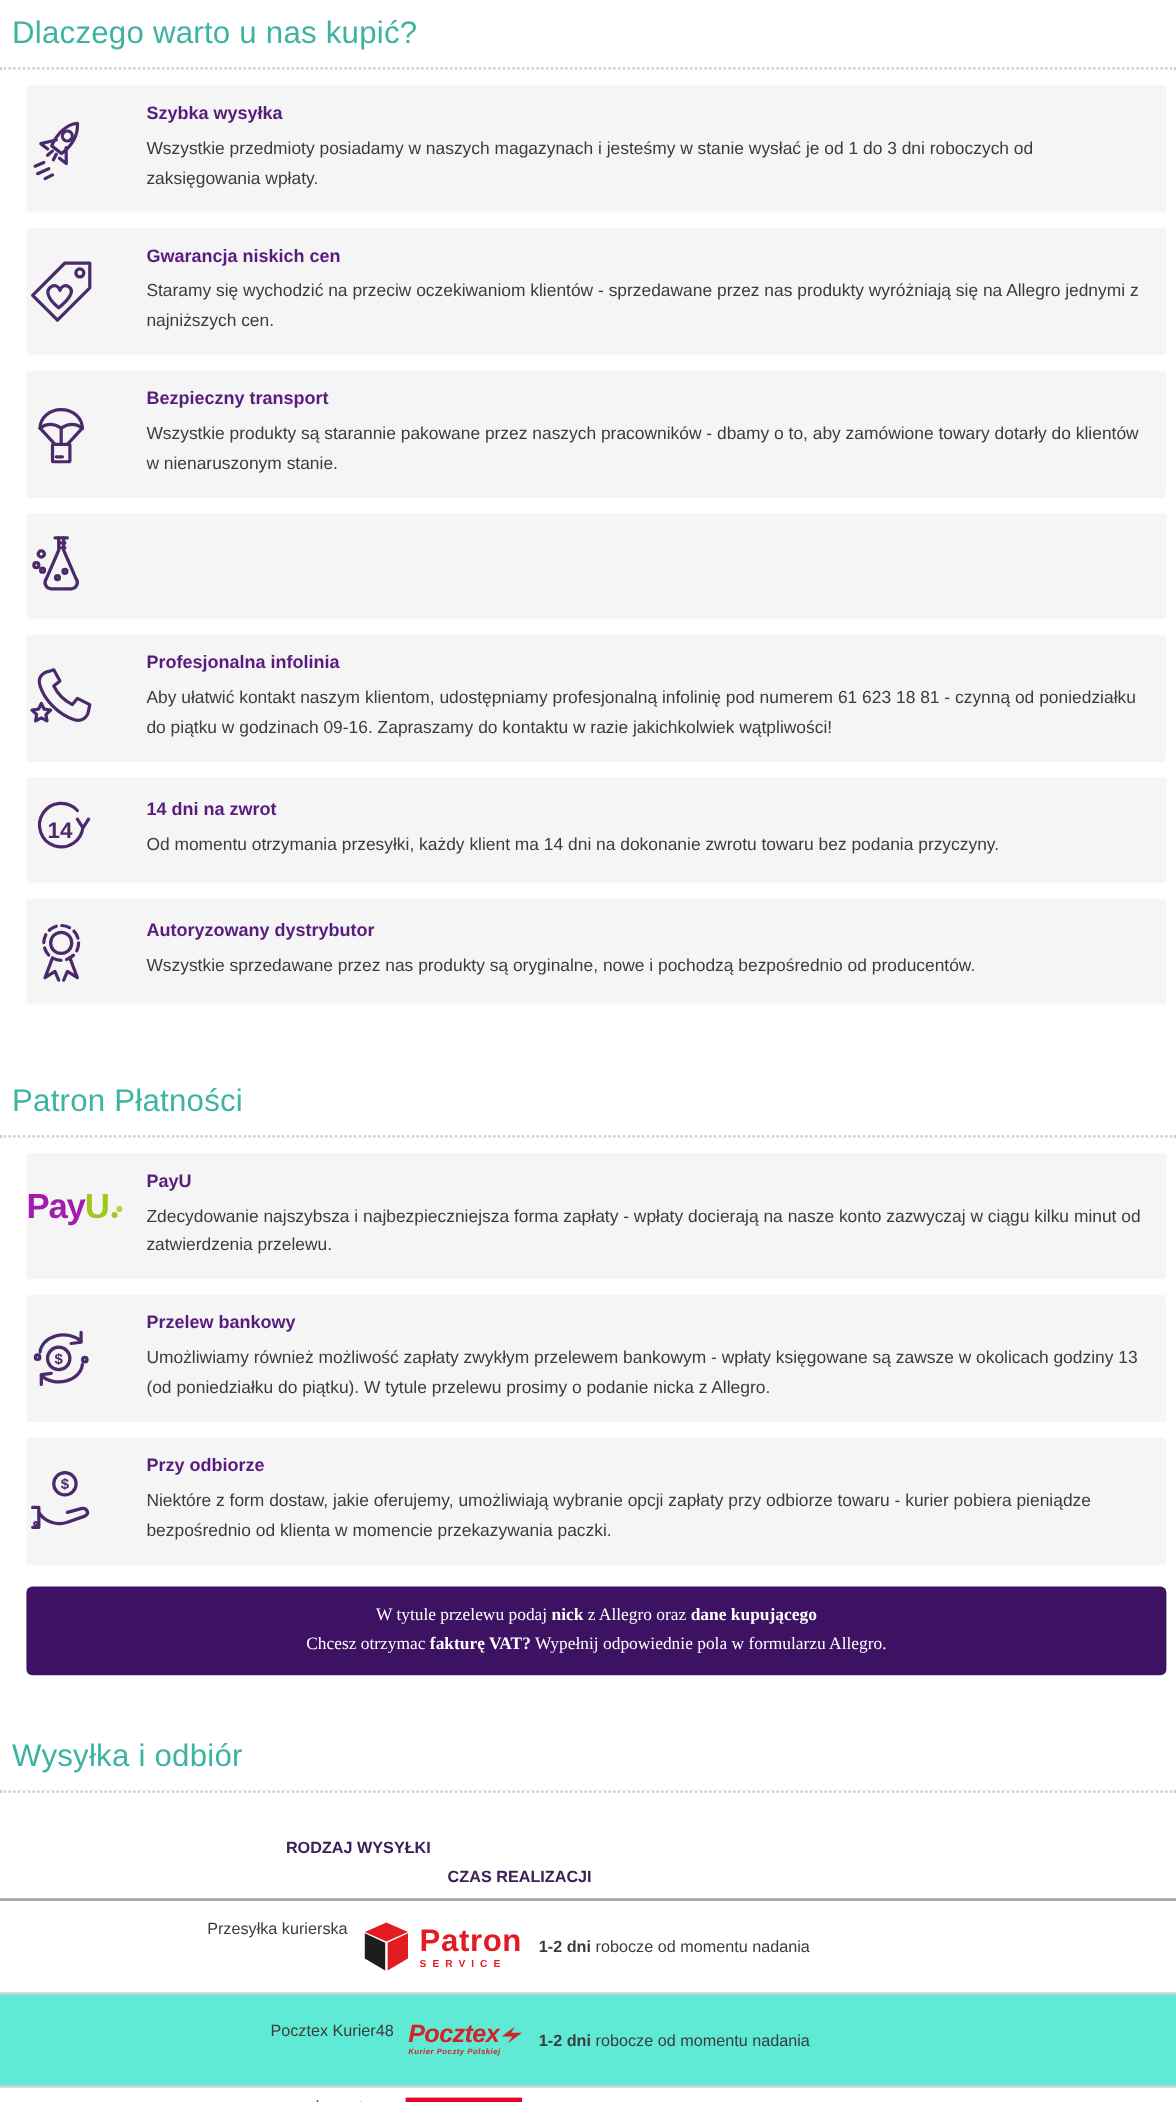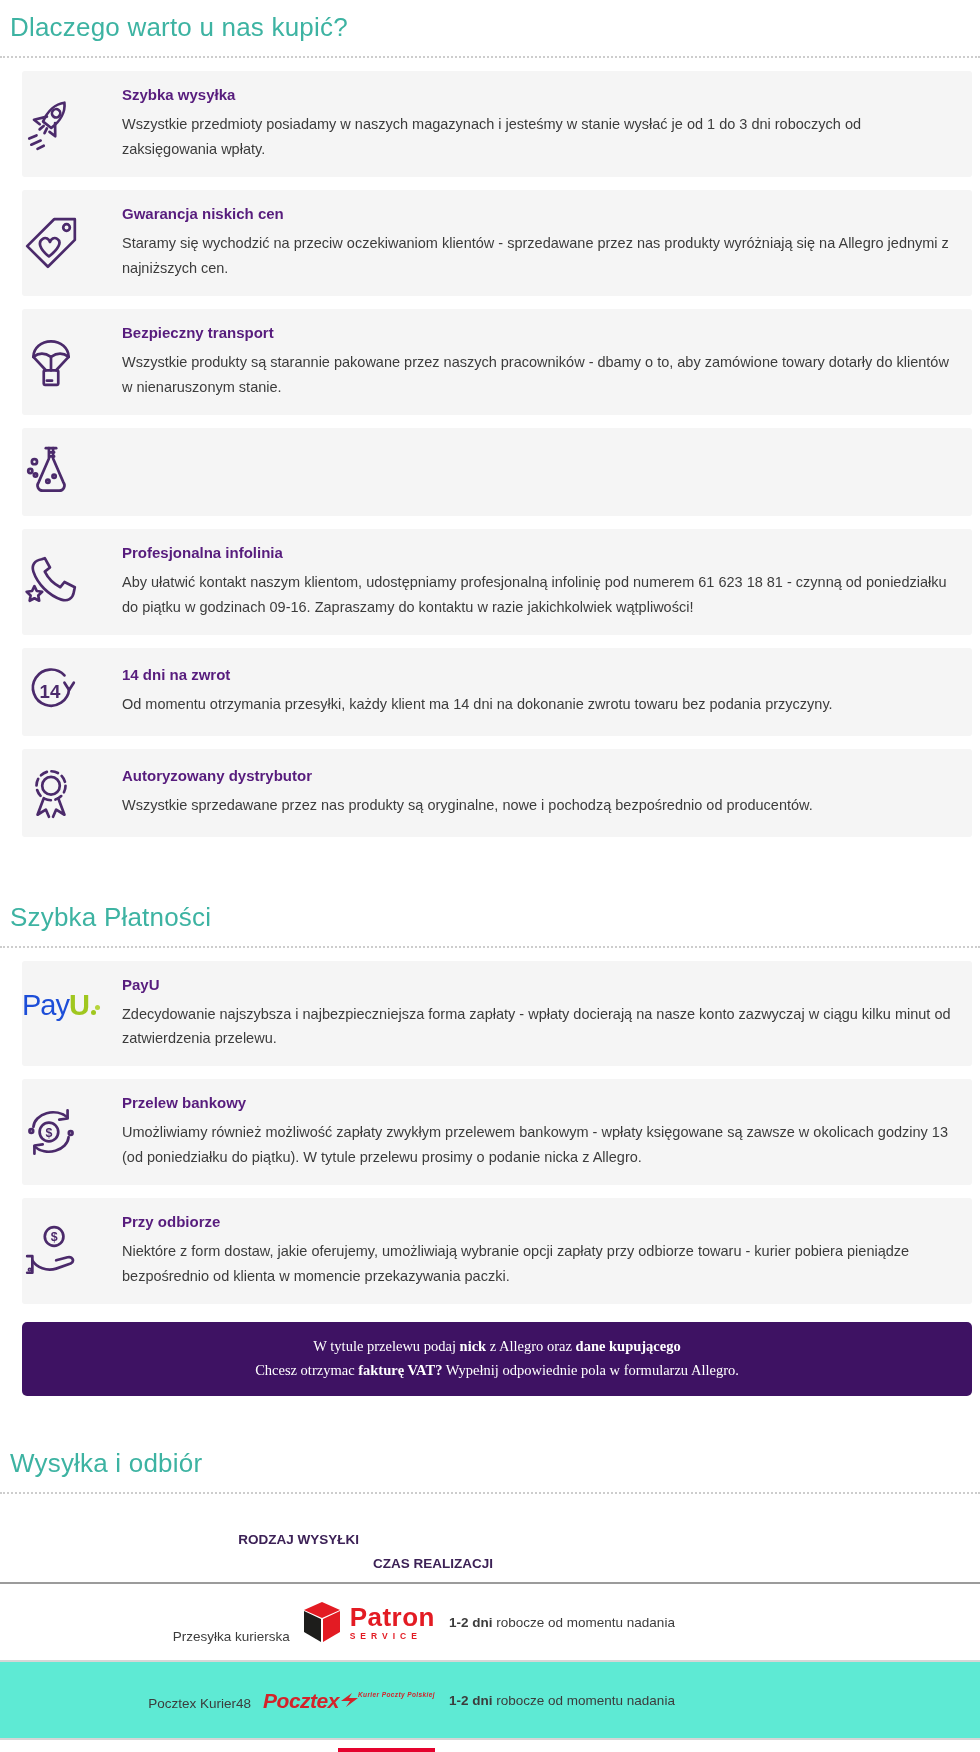--- a/index.html
+++ b/index.html
@@ -15,46 +15,46 @@
   .rowbox .content { flex:1; }
   .rowbox h3 { margin:0 0 9px 0; font-size:15px; font-weight:700; color:#571c7d; }
   .rowbox p { margin:0; font-size:14.5px; line-height:1.72; color:#3c3c3c; }
 
   
   .oicon path, .oicon circle, .oicon rect, .oicon polyline { fill:none; stroke:#4b2a6b; stroke-width:2.6; stroke-linecap:round; stroke-linejoin:round; }
   .oicon text { fill:#4b2a6b; stroke:none; font-weight:bold; font-family:"Liberation Sans",sans-serif; }
 
   
   .payu { display:flex; align-items:baseline; line-height:1; }
-  .payu-p1 { color:#1d4ed8; font-weight:400; font-size:29px; letter-spacing:-1px; }
+  .payu-p1 { color:#a21caf; font-weight:700; font-size:29px; letter-spacing:-1px; }
   .payu-p2 { color:#a0c71f; font-weight:700; font-size:29px; letter-spacing:-1px; }
   .payu-sprout { display:inline-block; width:5px; height:5px; border-radius:50%; background:#a0c71f; box-shadow:4px -5px 0 #b6d43c; margin-left:2px; margin-bottom:20px; }
 
   
   .banner { margin:18px 0 0 22px; width:950px; box-sizing:border-box; background:#3e1263; border-radius:5px; color:#fff; text-align:center; padding:13px 12px 14px; font-size:14.5px; line-height:1.62;font-family:Liberation Serif, serif; }
   .banner b { font-weight:700; }
 
   
   .ship-head { display:flex; align-items:center; padding:14px 0 11px; border-bottom:2px solid #9b9b9b; color:#3c2156; font-weight:700; font-size:13.5px; }
   .ship-head .c1 { width:359px; text-align:right; }
   .ship-head .c2 { padding-left:14px;margin-top:48px; }
   .ship-row { display:flex; align-items:center; padding:8px 0; min-height:60px; }
-  .ship-row .c1 { width:435px; display:flex; align-items:flex-end; justify-content:flex-end; gap:12px; font-size:13.5px; color:#3c3c3c; }
+  .ship-row .c1 { width:435px; display:flex; align-items:flex-start; justify-content:flex-end; gap:12px; font-size:13.5px; color:#3c3c3c; }
   .ship-row .c2 { padding-left:14px; font-size:13.5px; color:#3c3c3c; }
   .ship-row.alt { background:#5eead4; border-top:2px solid #d6d6d6; border-bottom:2px solid #d6d6d6; }
   .time b { font-weight:700; }
 
   
   .patron { display:flex; align-items:center; gap:8px; }
   .patron-text { display:flex; flex-direction:column; line-height:1; }
   .patron-name { color:#e31b23; font-weight:700; font-size:26px; letter-spacing:0.5px; }
   .patron-sub { color:#e31b23; font-size:8.5px; font-weight:700; letter-spacing:5px; margin-top:2px; }
 
   
-  .pocztex { display:flex; flex-direction:row; line-height:1; }
+  .pocztex { display:flex; flex-direction:column; line-height:1; }
   .pocztex-top { display:flex; align-items:center; gap:2px; }
   .pocztex-name { color:#d3232a; font-weight:700; font-style:italic; font-size:21px; letter-spacing:-0.5px; }
   .pocztex-sub { color:#d3232a; font-size:6.5px; font-style:italic; font-weight:700; margin-top:2px; letter-spacing:0.4px; }
 
   
   .poczta { width:97px; height:74px; background:#e4032e; display:flex; flex-direction:column; align-items:center; justify-content:flex-end; padding-bottom:7px; box-sizing:border-box; }
   .poczta-name { color:#fff; font-size:11.5px; margin-top:2px; }
   .gap-lg { height:40px; }
 </style>
 </head>
@@ -167,21 +167,21 @@
     <div class="content">
       <h3>Autoryzowany dystrybutor</h3>
       <p>Wszystkie sprzedawane przez nas produkty są oryginalne, nowe i pochodzą bezpośrednio od producentów.</p>
     </div>
   </div>
 </section>
 
 <div class="gap-lg"></div>
 
 <section class="section">
-  <h2 class="section-title">Szybka Płatności</h2>
+  <h2 class="section-title">Patron Płatności</h2>
   <div class="dotted"></div>
 
   <div class="rowbox">
     <div class="icon-wrap">
       <span class="payu">
         <span class="payu-p1">Pay</span>
         <span class="payu-p2">U</span>
         <span class="payu-sprout"></span>
       </span>
     </div>

